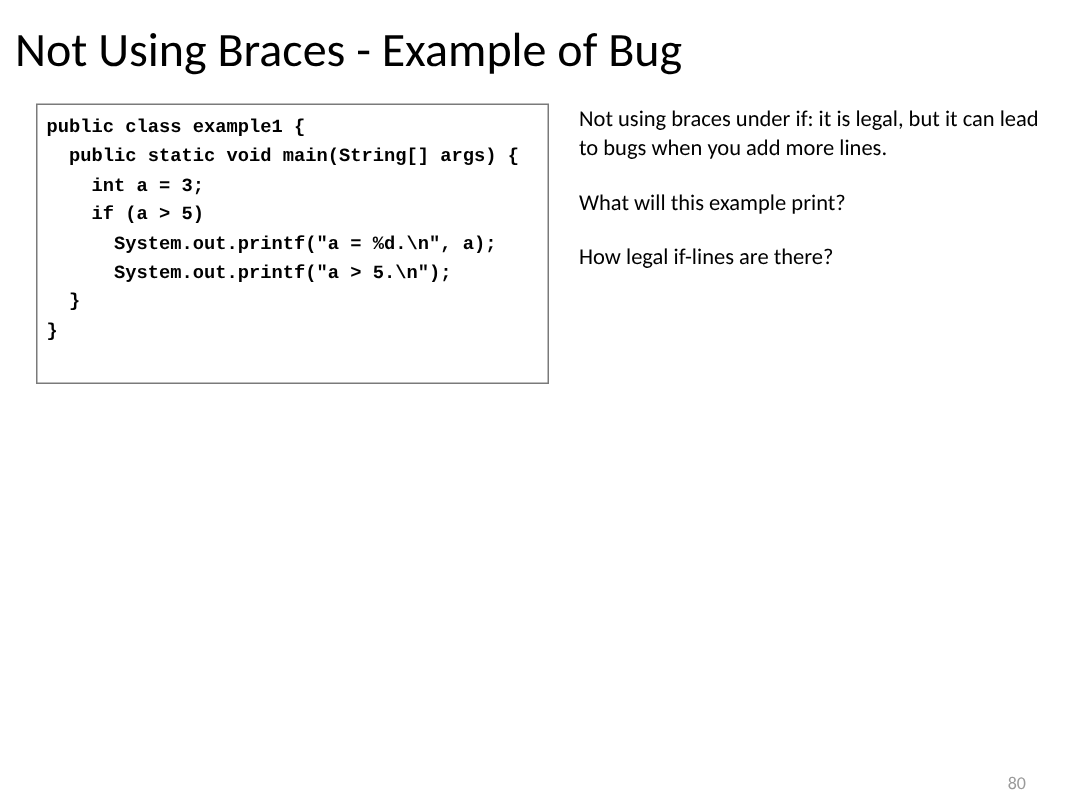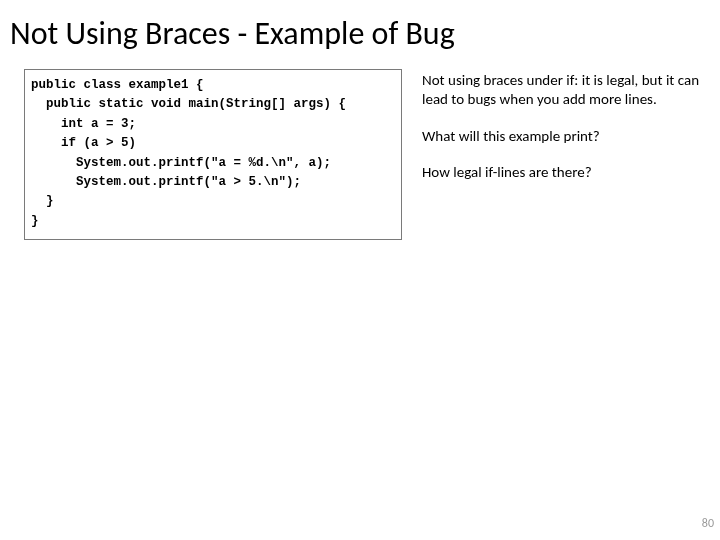--- a/index.html
+++ b/index.html
@@ -21,22 +21,22 @@
     letter-spacing: 0px;
   }
   .content {
     display: flex;
     flex-direction: row;
     padding: 8px 20px 0 24px;
     gap: 20px;
   }
   .code-box {
     border: 1px solid #7a7a7a;
-    padding: 6px 8px 8px 6px;
-    width: 378px;
+    padding: 6px 8px 24px 6px;
+    width: 342px;
     box-sizing: border-box;
   }
   .code-box pre {
     margin: 0;
     font-family: "Courier New", Courier, monospace;
     font-size: 12.5px;
     line-height: 1.55;
     font-weight: bold;
     white-space: pre;
   }
@@ -44,21 +44,21 @@
     flex: 1;
     font-size: 15px;
     line-height: 1.25;
     padding-top: 2px;
   }
   .right p {
     margin: 0 0 18px 0;
   }
   .page-num {
     position: absolute;
-    right: 6px;
+    right: 36px;
     bottom: 10px;
     font-size: 12px;
     color: #9a9a9a;
   }
 </style>
 </head>
 <body>
 
 <div class="title">Not Using Braces - Example of Bug</div>
 

